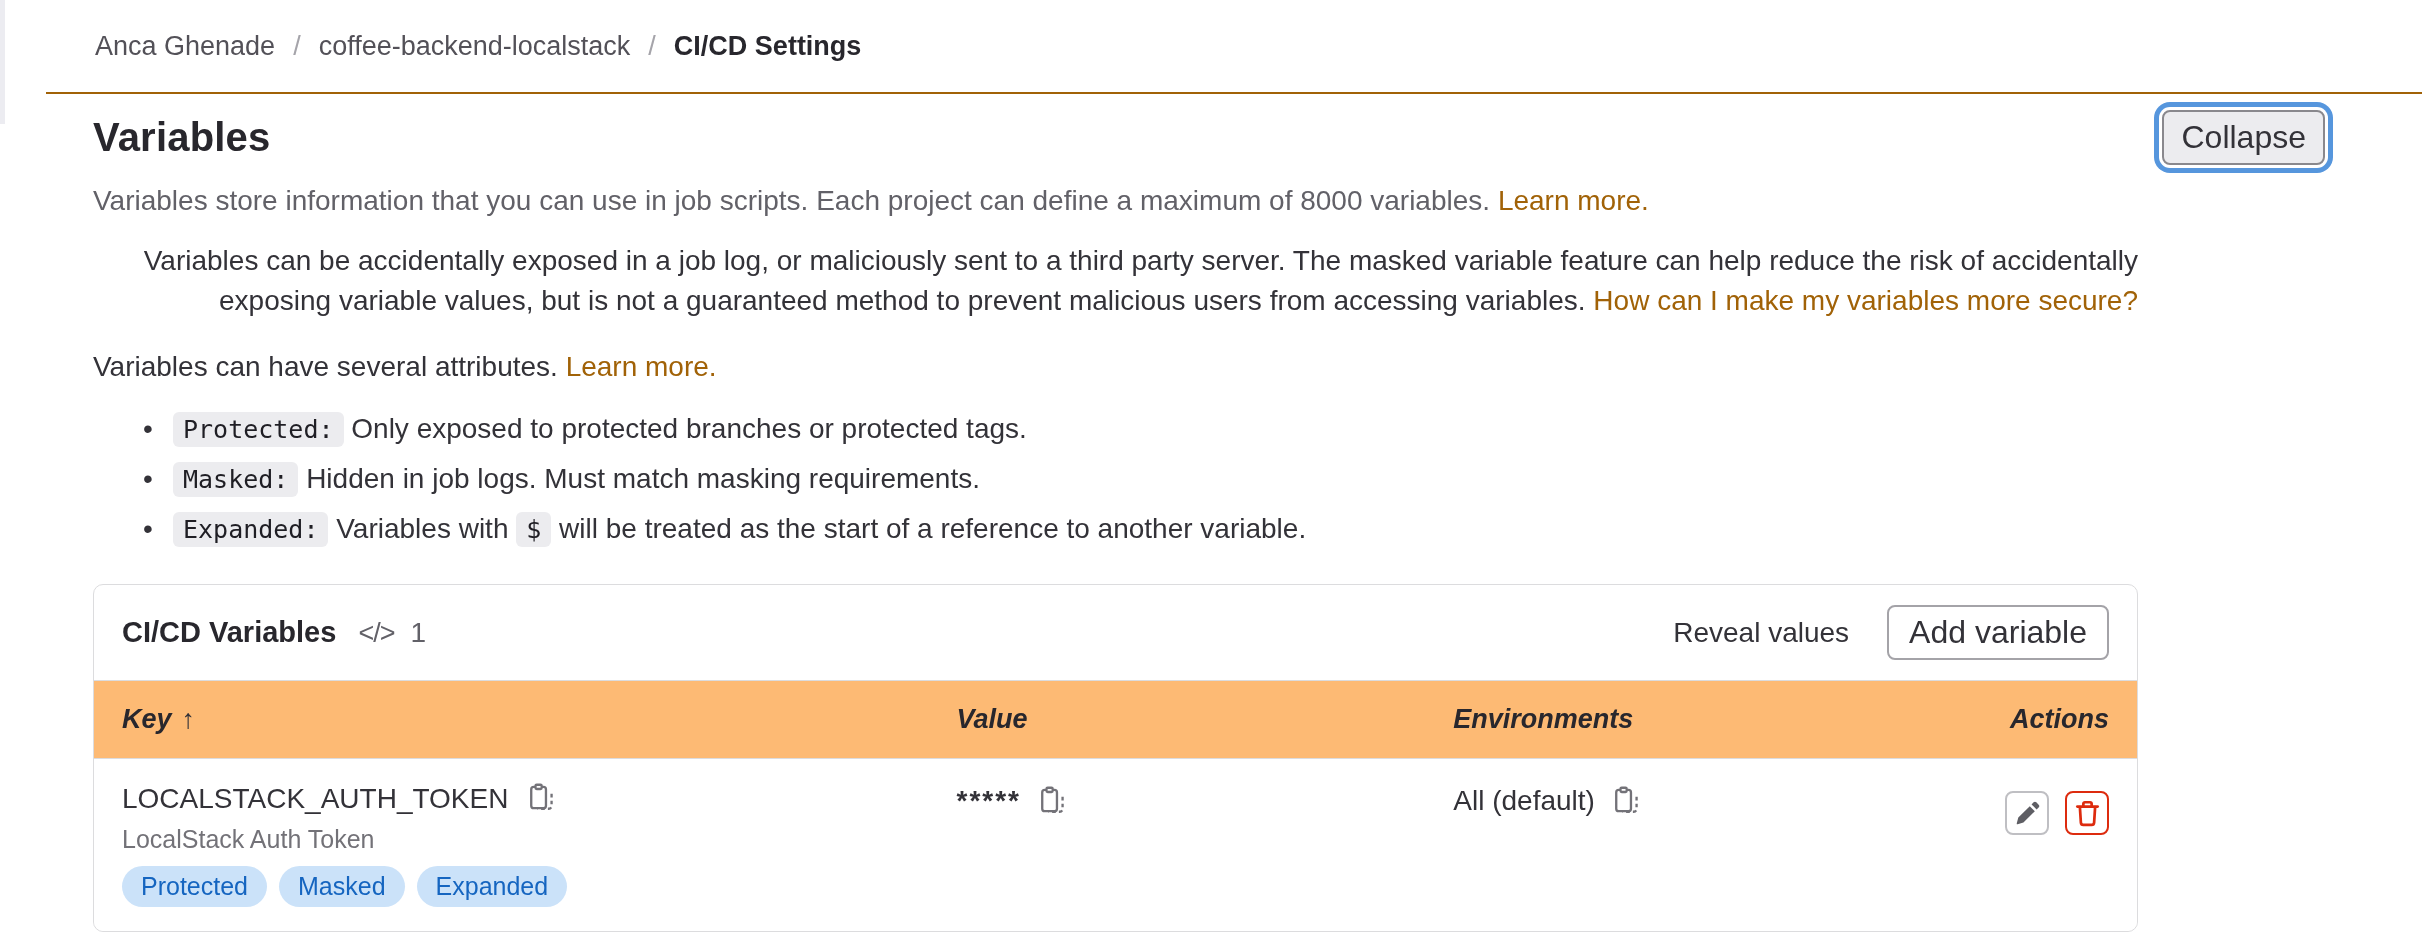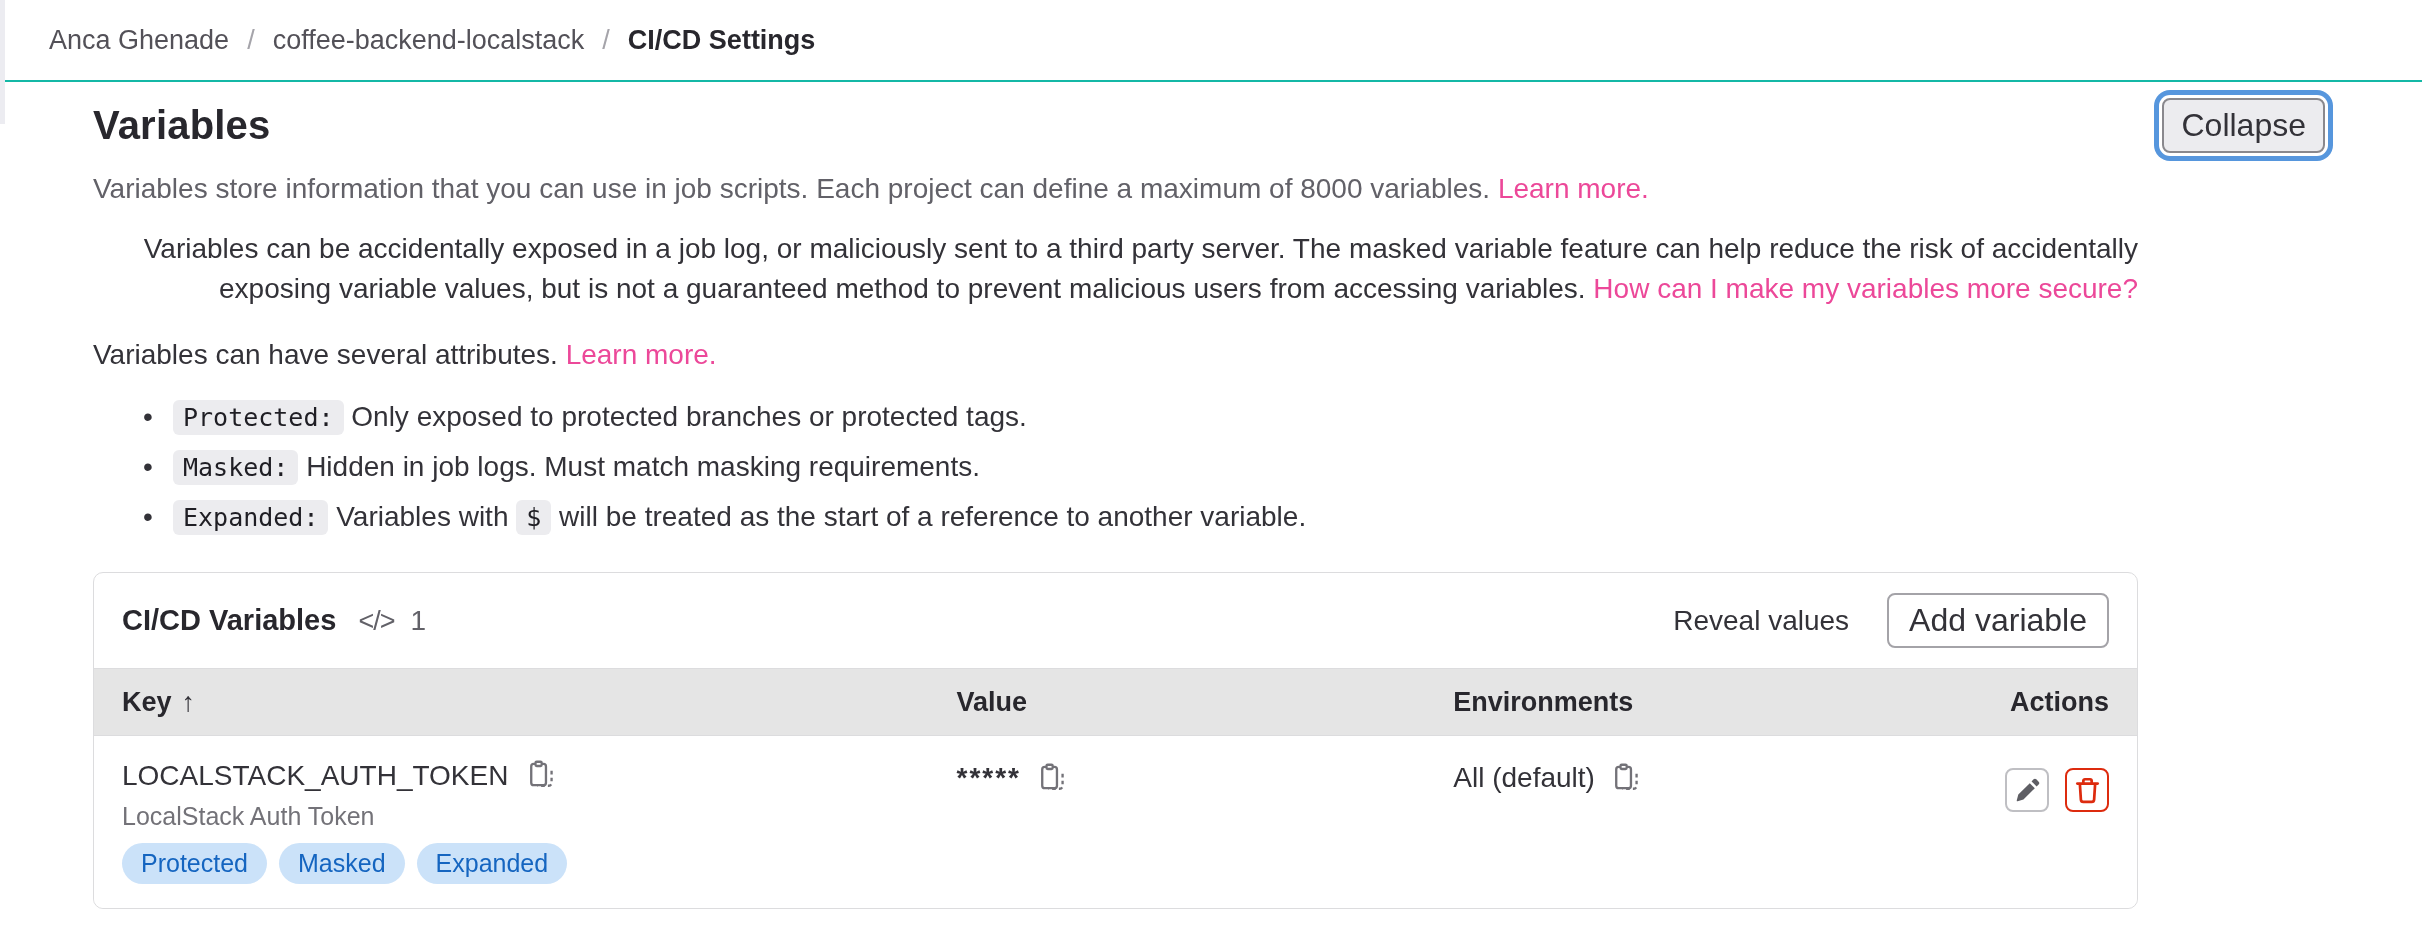--- a/index.html
+++ b/index.html
@@ -2,22 +2,22 @@
 <html><head>
 <meta charset="utf-8">
 <style>
   * { margin: 0; padding: 0; box-sizing: border-box; }
   html, body { width: 2422px; height: 936px; background: #ffffff; overflow: hidden;
     font-family: "Liberation Sans", "DejaVu Sans", sans-serif; color: #333238; }
 
   .left-sliver { position: absolute; left: 0; top: 0; width: 5px; height: 124px; background: #ececf1; }
 
   
-  .topbar { height: 82px; background: #ffffff; border-bottom: 2px solid #14b8a6;
-    display: flex; align-items: center; padding-left: 49px; }
+  .topbar { height: 94px; background: #ffffff; border-bottom: 2px solid #a16207;
+    display: flex; align-items: center; padding-left: 49px; margin-left: 46px; }
   .breadcrumb { display: flex; align-items: center; gap: 18px; font-size: 27px; }
   .breadcrumb a { color: #535158; text-decoration: none; cursor: pointer; }
   .breadcrumb .sep { color: #a5a4aa; }
   .breadcrumb .current { color: #28272d; font-weight: 700; }
 
   main { padding: 0 97px 0 93px; }
 
   .section-header { margin-top: 16px; display: flex; align-items: center; justify-content: space-between; }
   h1.page-title { font-size: 40px; font-weight: 700; color: #28272d; letter-spacing: .2px; }
 
@@ -26,21 +26,21 @@
   .btn.collapse { background: #ececef; border-color: #89888d; padding: 7px 17px;
     box-shadow: 0 0 0 3px #ffffff, 0 0 0 8px #5696dd; }
   .btn-text { font-family: inherit; cursor: pointer; font-size: 28px; color: #333238;
     background: none; border: none; padding: 7px 4px; }
 
   .content-max { max-width: 2045px; }
   p.para { font-size: 28px; line-height: 40px; }
   p.intro { margin-top: 18px; color: #626168; line-height: 36px; }
   p.warn  { margin-top: 22px; color: #333238; text-align: right; }
   p.attrs { margin-top: 26px; color: #333238; }
-  a.link { color: #ec4899; text-decoration: none; cursor: pointer; }
+  a.link { color: #a16207; text-decoration: none; cursor: pointer; }
 
   ul.attr-list { margin-top: 22px; list-style: none; }
   ul.attr-list li { position: relative; padding-left: 80px; font-size: 28px; line-height: 40px;
     margin-bottom: 9px; color: #333238; }
   ul.attr-list li::before { content: "\2022"; position: absolute; left: 50px; top: 0;
     font-size: 28px; color: #333238; }
   code.chip { font-family: "DejaVu Sans Mono", "Liberation Mono", monospace; font-size: 25px;
     background: #ececef; color: #1f1e24; border-radius: 6px; padding: 3px 10px; }
 
   
@@ -48,22 +48,22 @@
     background: #ffffff; }
   .card-header { display: flex; align-items: center; justify-content: space-between;
     padding: 20px 28px; }
   .card-title-wrap { display: flex; align-items: flex-end; gap: 16px; }
   .card-title { font-size: 29px; font-weight: 700; color: #28272d; }
   .code-glyph { font-size: 27px; color: #626168; letter-spacing: -1px; margin-left: 6px; }
   .count { font-size: 28px; color: #626168; }
   .card-actions { display: flex; align-items: center; gap: 34px; }
 
   .thead, .trow { display: grid; grid-template-columns: 42% 25% 1fr auto; padding: 0 28px; }
-  .thead { background: #e5e5e5; border-top: 1px solid #dcdcde; border-bottom: 1px solid #dcdcde;
-    height: 68px; align-items: center; font-size: 27px; font-weight: 700; color: #28272d; }
+  .thead { background: #fdba74; border-top: 1px solid #dcdcde; border-bottom: 1px solid #dcdcde;
+    height: 79px; align-items: center; font-size: 27px; font-weight: 700; color: #28272d; font-style: italic; }
   .thead .th-actions { justify-self: end; }
   .sort-arrow { font-weight: 400; margin-left: 10px; color: #333238; }
 
   .trow { padding-top: 24px; padding-bottom: 24px; background: #fff; border-radius: 0 0 10px 10px; }
   .key-line { display: flex; align-items: flex-start; gap: 18px; font-size: 28px; color: #333238; }
   .desc { margin-top: 10px; font-size: 25px; color: #737278; }
   .badges { margin-top: 12px; display: flex; gap: 12px; }
   .badge { background: #cbe2f9; color: #1565c0; font-size: 25px; line-height: 1;
     padding: 8px 19px; border-radius: 999px; cursor: pointer; }
 

